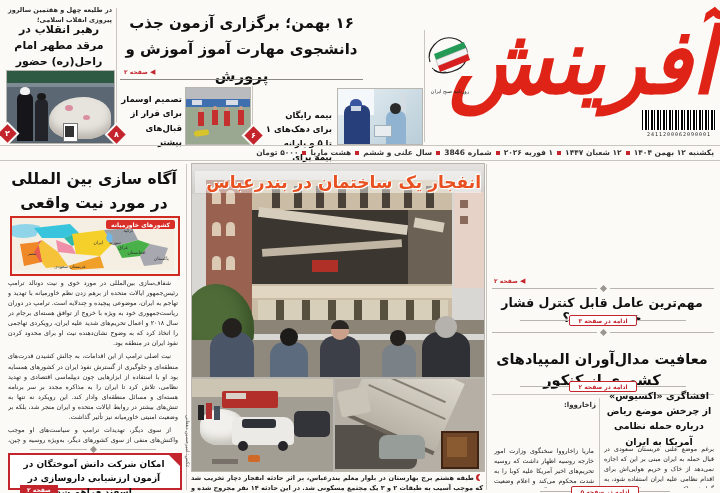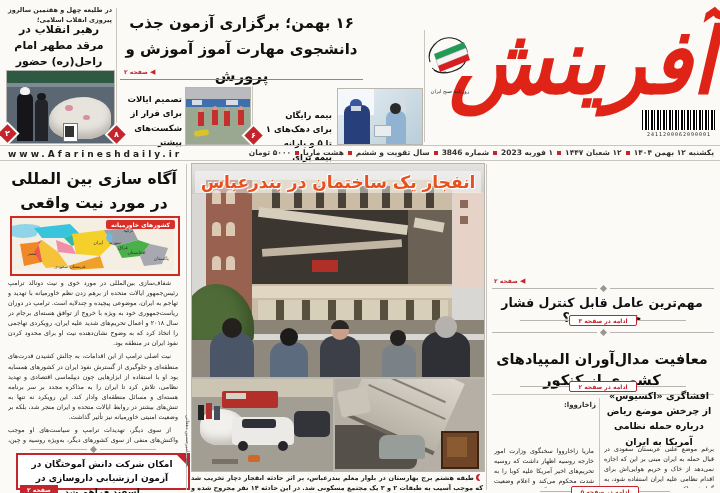--- a/index.html
+++ b/index.html
@@ -30,21 +30,21 @@
   .cont-label{position:absolute;display:flex;align-items:center;}
   .cont-label::before,.cont-label::after{content:"";flex:1;height:1px;background:#b9b6b0;}
   .cont-label b{border:1px solid #c4242b;color:#c4242b;background:#fff;font-size:6px;font-weight:bold;
                 padding:1px 8px;border-radius:2px;white-space:nowrap;}
   .body-txt{font-size:6.3px;line-height:1.6;text-align:justify;color:#222;}
   .body-txt p{margin:0 0 3px;text-indent:7px;}
   
   .photo{position:absolute;overflow:hidden;border:1px solid #b9b6b0;background:#888;}
   .ph{position:absolute;}
   .overlay-hl{position:absolute;left:3px;right:3px;top:7px;background:rgba(255,255,255,.45);
-      color:#e8501f;font-weight:bold;font-size:17px;text-align:center;padding:1px 0;
+      color:#e8501f;font-weight:bold;font-size:17px;padding:1px 0;
       text-shadow:0 0 2px #fff,0 0 3px #fff,1px 1px 0 #fff,-1px -1px 0 #fff;}
   .credit{position:absolute;writing-mode:vertical-rl;font-size:5px;color:#555;letter-spacing:1px;}
   .caption{font-size:6.5px;font-weight:bold;line-height:1.6;text-align:justify;color:#1c1c1c;}
   .crescent{display:inline-block;width:7px;height:7px;background:#c4242b;border-radius:50%;
             clip-path:polygon(0 0,60% 0,30% 50%,60% 100%,0 100%);margin-left:2px;vertical-align:-1px;}
   
   .mapbox{position:absolute;border:2px solid #d02a22;background:#f7f4ec;}
   .map-title{position:absolute;top:2px;right:3px;background:#d83028;color:#fff;font-size:6px;
              font-weight:bold;padding:1px 5px;border-radius:2px;z-index:3;}
   .map-label{position:absolute;font-size:4.5px;color:#333;white-space:nowrap;transform:translate(50%,-50%);z-index:2;}
@@ -97,21 +97,21 @@
 
   <div class="vline" style="left:116px;top:8px;height:134px;"></div>
 
   <div class="abs hl" style="left:120px;top:10px;width:243px;font-size:15px;line-height:1.75;">۱۶ بهمن؛ برگزاری آزمون جذب دانشجوی مهارت آموز آموزش و پرورش</div>
   <div class="abs page-label" style="left:124px;top:68px;">
     <span class="tri">◀</span>
     <span>صفحه ۲</span>
   </div>
   <div class="hline" style="left:120px;top:79px;width:243px;background:#8c8983;"></div>
 
-  <div class="abs hl" style="left:120px;top:92px;width:62px;font-size:8.5px;line-height:1.7;text-align:right;">تصمیم ایالات برای فرار از شکست‌های بیشتر</div>
+  <div class="abs hl" style="left:120px;top:92px;width:62px;font-size:8.5px;line-height:1.7;text-align:right;">تصمیم اوسمار برای فرار از قبال‌های بیشتر</div>
   <div class="photo" style="left:185px;top:87px;width:64px;height:56px;background:#9aa892;">
     <div class="ph" style="left:0;top:0;width:100%;height:11px;background:#b9bbbe;"></div>
     <div class="ph" style="left:0;top:11px;width:100%;height:8px;background:#3f6fae;"></div>
     <div class="ph" style="left:6px;top:12px;width:10px;height:5px;background:#d8dde5;"></div>
     <div class="ph" style="left:40px;top:12px;width:12px;height:5px;background:#d8dde5;"></div>
     <div class="ph figure" style="left:12px;top:24px;width:6px;height:14px;background:#c5302e;"></div>
     <div class="ph figure" style="left:26px;top:22px;width:6px;height:15px;background:#c5302e;"></div>
     <div class="ph figure" style="left:38px;top:23px;width:6px;height:15px;background:#c5302e;"></div>
     <div class="ph figure" style="left:52px;top:22px;width:6px;height:15px;background:#c5302e;"></div>
     <div class="ph" style="left:13px;top:20px;width:4px;height:4px;background:#caa08a;border-radius:50%;"></div>
@@ -137,31 +137,30 @@
     <div class="ph" style="left:52px;top:14px;width:11px;height:11px;background:#2a2a2a;border-radius:50%;"></div>
     <div class="ph" style="left:36px;top:36px;width:16px;height:10px;background:#e9edf0;border:1px solid #9fb0ba;"></div>
   </div>
   <div class="badge-diamond" style="left:247px;top:129px;">
     <span>۶</span>
   </div>
 
   <div class="vline" style="left:424px;top:30px;height:112px;"></div>
 
   <div class="hline" style="left:0;top:145px;width:720px;"></div>
-  <div class="abs website" style="left:8px;top:149px;">www.Afarineshdaily.ir</div>
   <div class="abs dateline" style="right:6px;top:148px;width:540px;">
       <span>یکشنبه ۱۲ بهمن ۱۴۰۴</span>
       <span class="dl-sep"></span>
       <span>۱۲ شعبان ۱۴۴۷</span>
       <span class="dl-sep"></span>
-      <span>۱ فوریه 2023</span>
+      <span>۱ فوریه ۲۰۲۶</span>
       <span class="dl-sep"></span>
       <span>شماره 3846</span>
       <span class="dl-sep"></span>
-      <span>سال تقویت و ششم</span>
+      <span>سال علنی و ششم</span>
       <span class="dl-sep"></span>
       <span>هشت ماریا</span>
       <span class="dl-sep"></span>
       <span>۵۰۰۰ تومان</span>
     </div>
   <div class="hline" style="left:0;top:160px;width:720px;"></div>
 
   <div class="abs hl" style="left:5px;top:167px;width:178px;font-size:15.5px;line-height:1.55;">آگاه سازی بین المللی در مورد نیت واقعی ترامپ</div>
 
   <div class="mapbox" style="left:10px;top:216px;width:166px;height:56px;">
@@ -197,21 +196,21 @@
   <div class="abs body-txt" style="left:8px;top:278px;width:170px;height:168px;overflow:hidden;">
       <p>شفاف‌سازی بین‌المللی در مورد خوی و نیت دونالد ترامپ رئیس‌جمهور ایالات متحده از برهم زدن نظم خاورمیانه با تهدید و تهاجم به ایران، موضوعی پیچیده و چندلایه است. ترامپ در دوران ریاست‌جمهوری خود به ویژه با خروج از توافق هسته‌ای برجام در سال ۲۰۱۸ و اعمال تحریم‌های شدید علیه ایران، رویکردی تهاجمی را اتخاذ کرد که به وضوح نشان‌دهنده نیت او برای محدود کردن نفوذ ایران در منطقه بود.</p>
       <p>نیت اصلی ترامپ از این اقدامات، به چالش کشیدن قدرت‌های منطقه‌ای و جلوگیری از گسترش نفوذ ایران در کشورهای همسایه بود او با استفاده از ابزارهایی چون دیپلماسی اقتصادی و تهدید نظامی، تلاش کرد تا ایران را به مذاکره مجدد بر سر برنامه هسته‌ای و مسائل منطقه‌ای وادار کند. این رویکرد نه تنها به تنش‌های بیشتر در روابط ایالات متحده و ایران منجر شد، بلکه بر وضعیت امنیتی خاورمیانه نیز تأثیر گذاشت.</p>
       <p>از سوی دیگر، تهدیدات ترامپ و سیاست‌های او موجب واکنش‌های منفی از سوی کشورهای دیگر، به‌ویژه روسیه و چین، شد که این کشورها را به تقویت روابط خود با ایران و حمایت از آن ترغیب کرد. این وضعیت نه تنها به افزایش تنش‌ها در منطقه انجامید، بلکه موجب ایجاد شکاف‌های عمیق‌تری میان کشورهای خاورمیانه شد.</p>
     </div>
 
   <div class="orn" style="left:30px;top:447px;width:126px;">
       <i></i>
     </div>
 
-  <div class="promo" style="left:16px;top:453px;width:170px;height:33px;">
+  <div class="promo" style="left:8px;top:453px;width:170px;height:33px;">
     <div class="corner"></div>
     <div class="hl" style="position:absolute;left:4px;top:3px;width:160px;font-size:9px;line-height:1.55;">امکان شرکت دانش آموختگان در آزمون ارزشیابی داروسازی در اسفند فراهم شد</div>
   </div>
   <div class="promo-page" style="left:20px;top:485px;">صفحه ۲</div>
 
   <div class="vline" style="left:186px;top:164px;height:326px;"></div>
 
   <div class="photo" style="left:191px;top:163px;width:292px;height:213px;background:#d8d7d3;">
     <div class="ph" style="left:0;top:0;width:100%;height:30px;background:linear-gradient(#e4e3df,#cfcecb);"></div>
 

